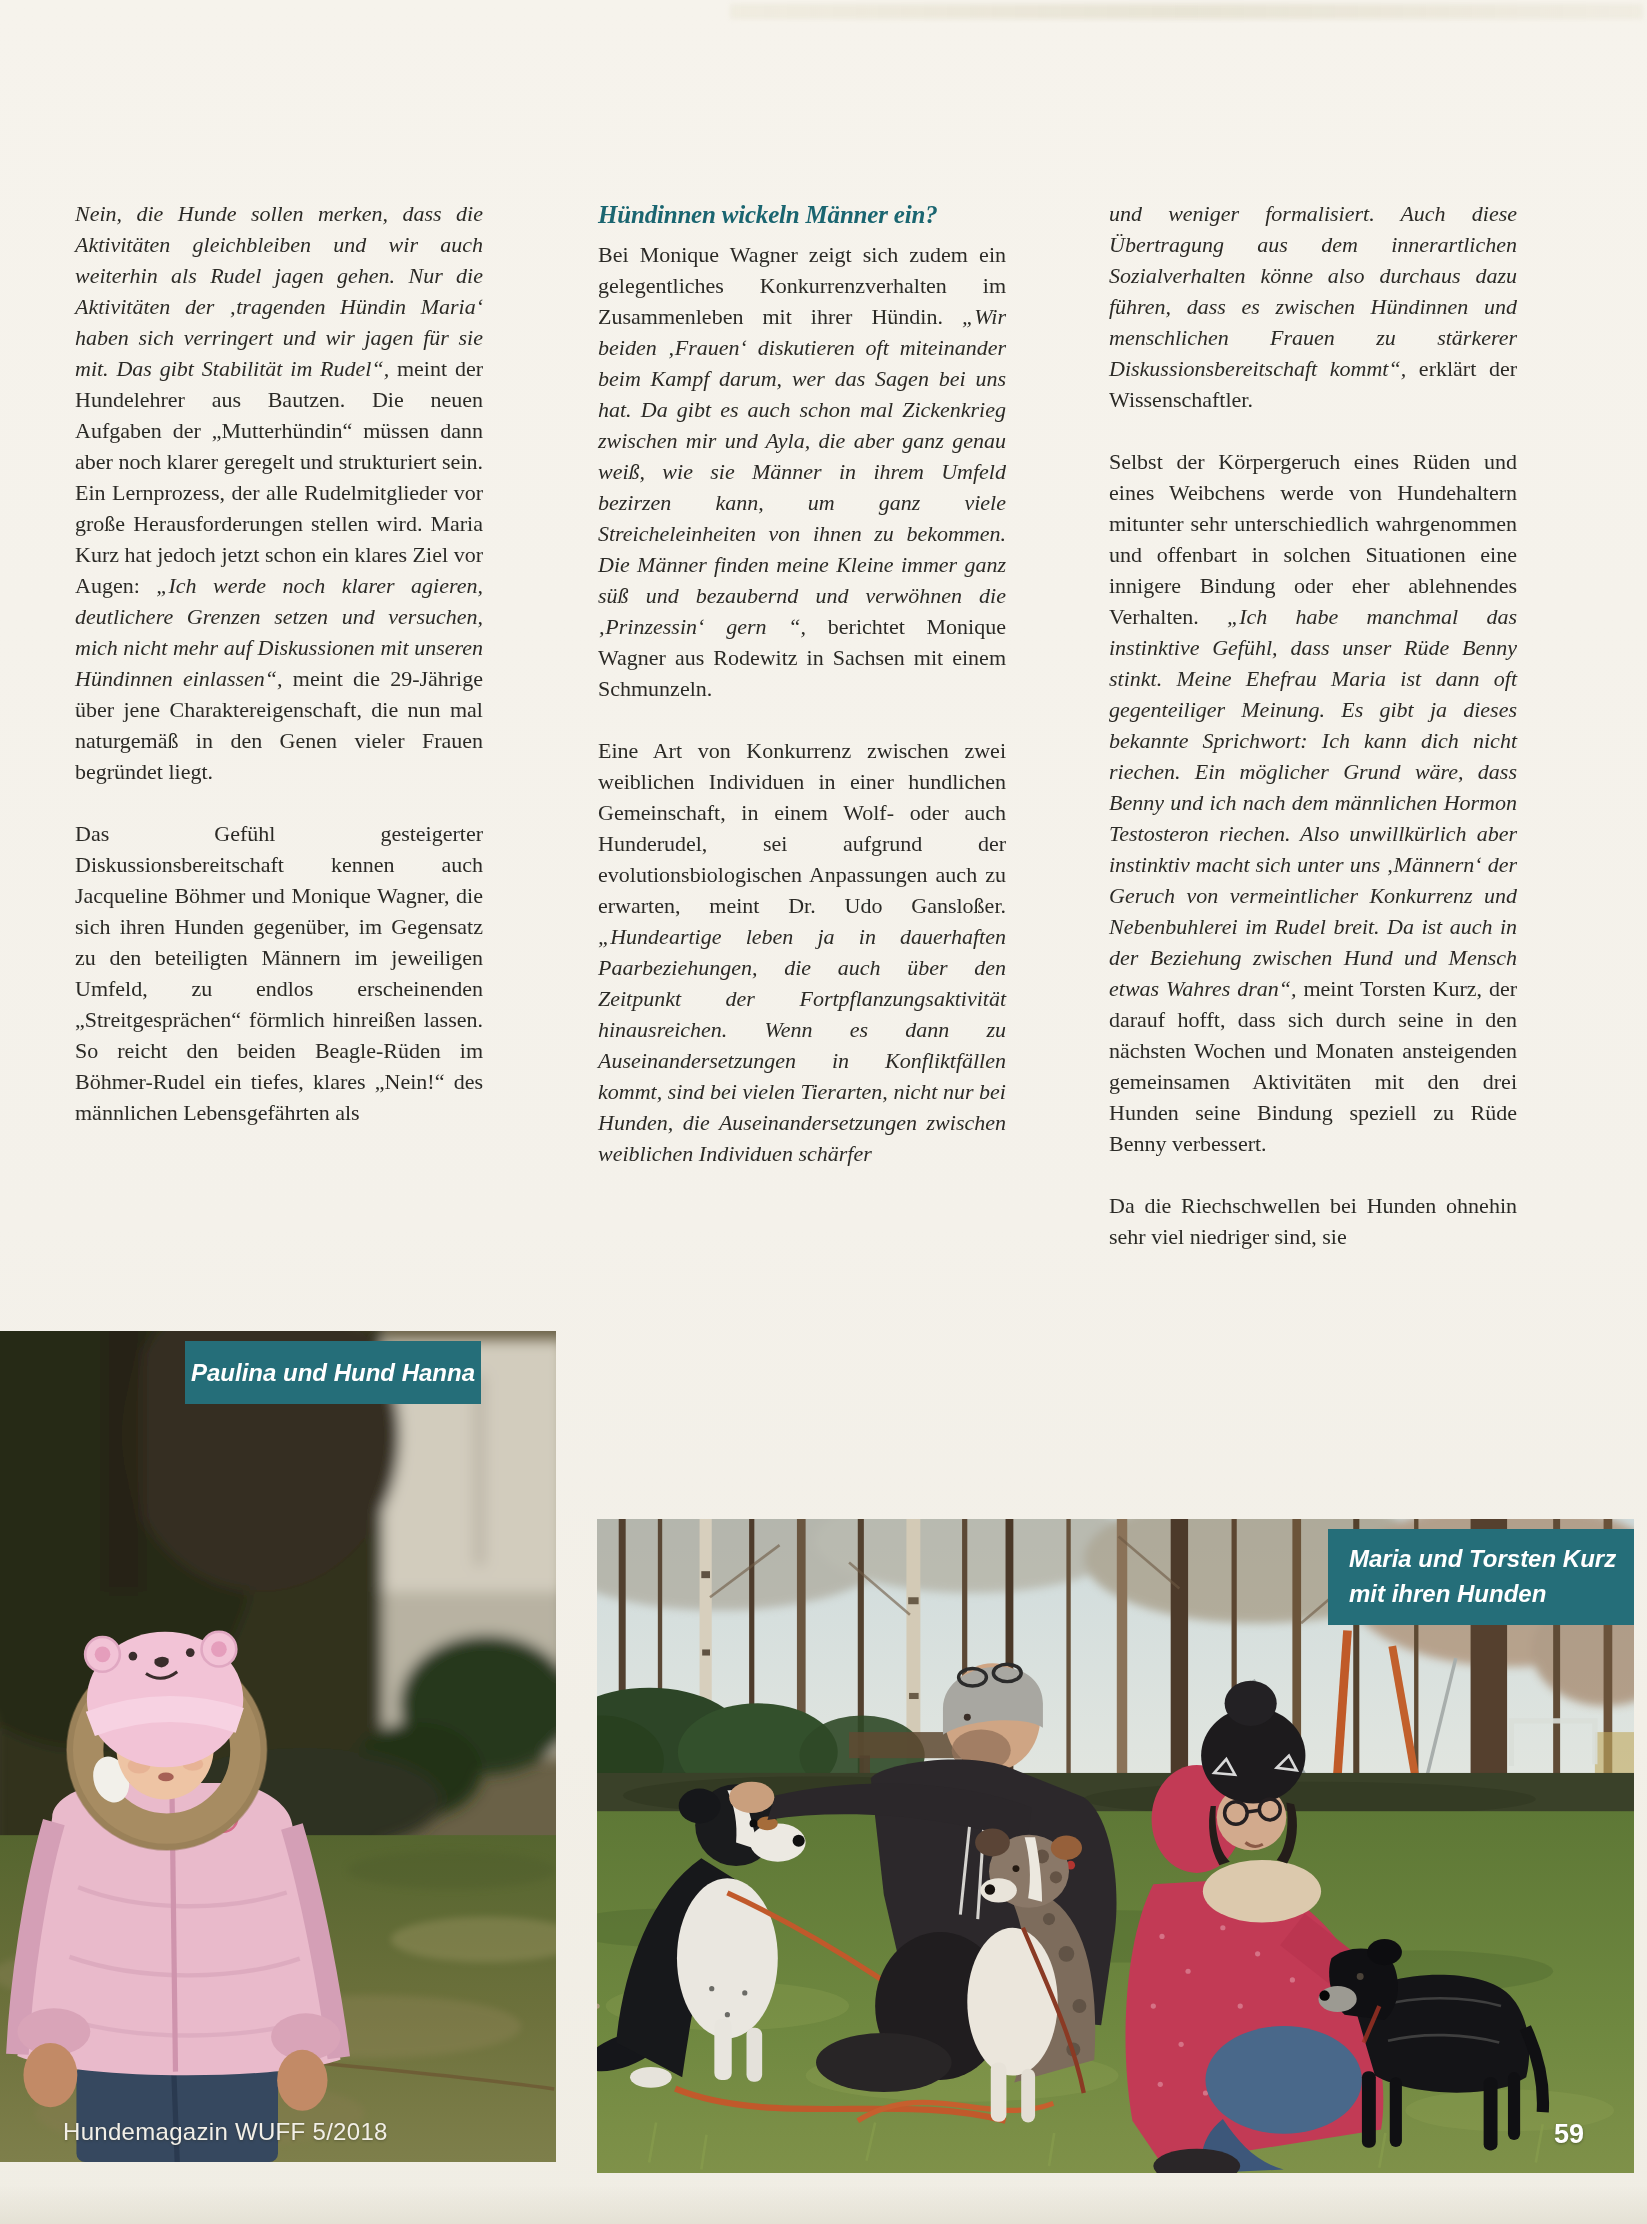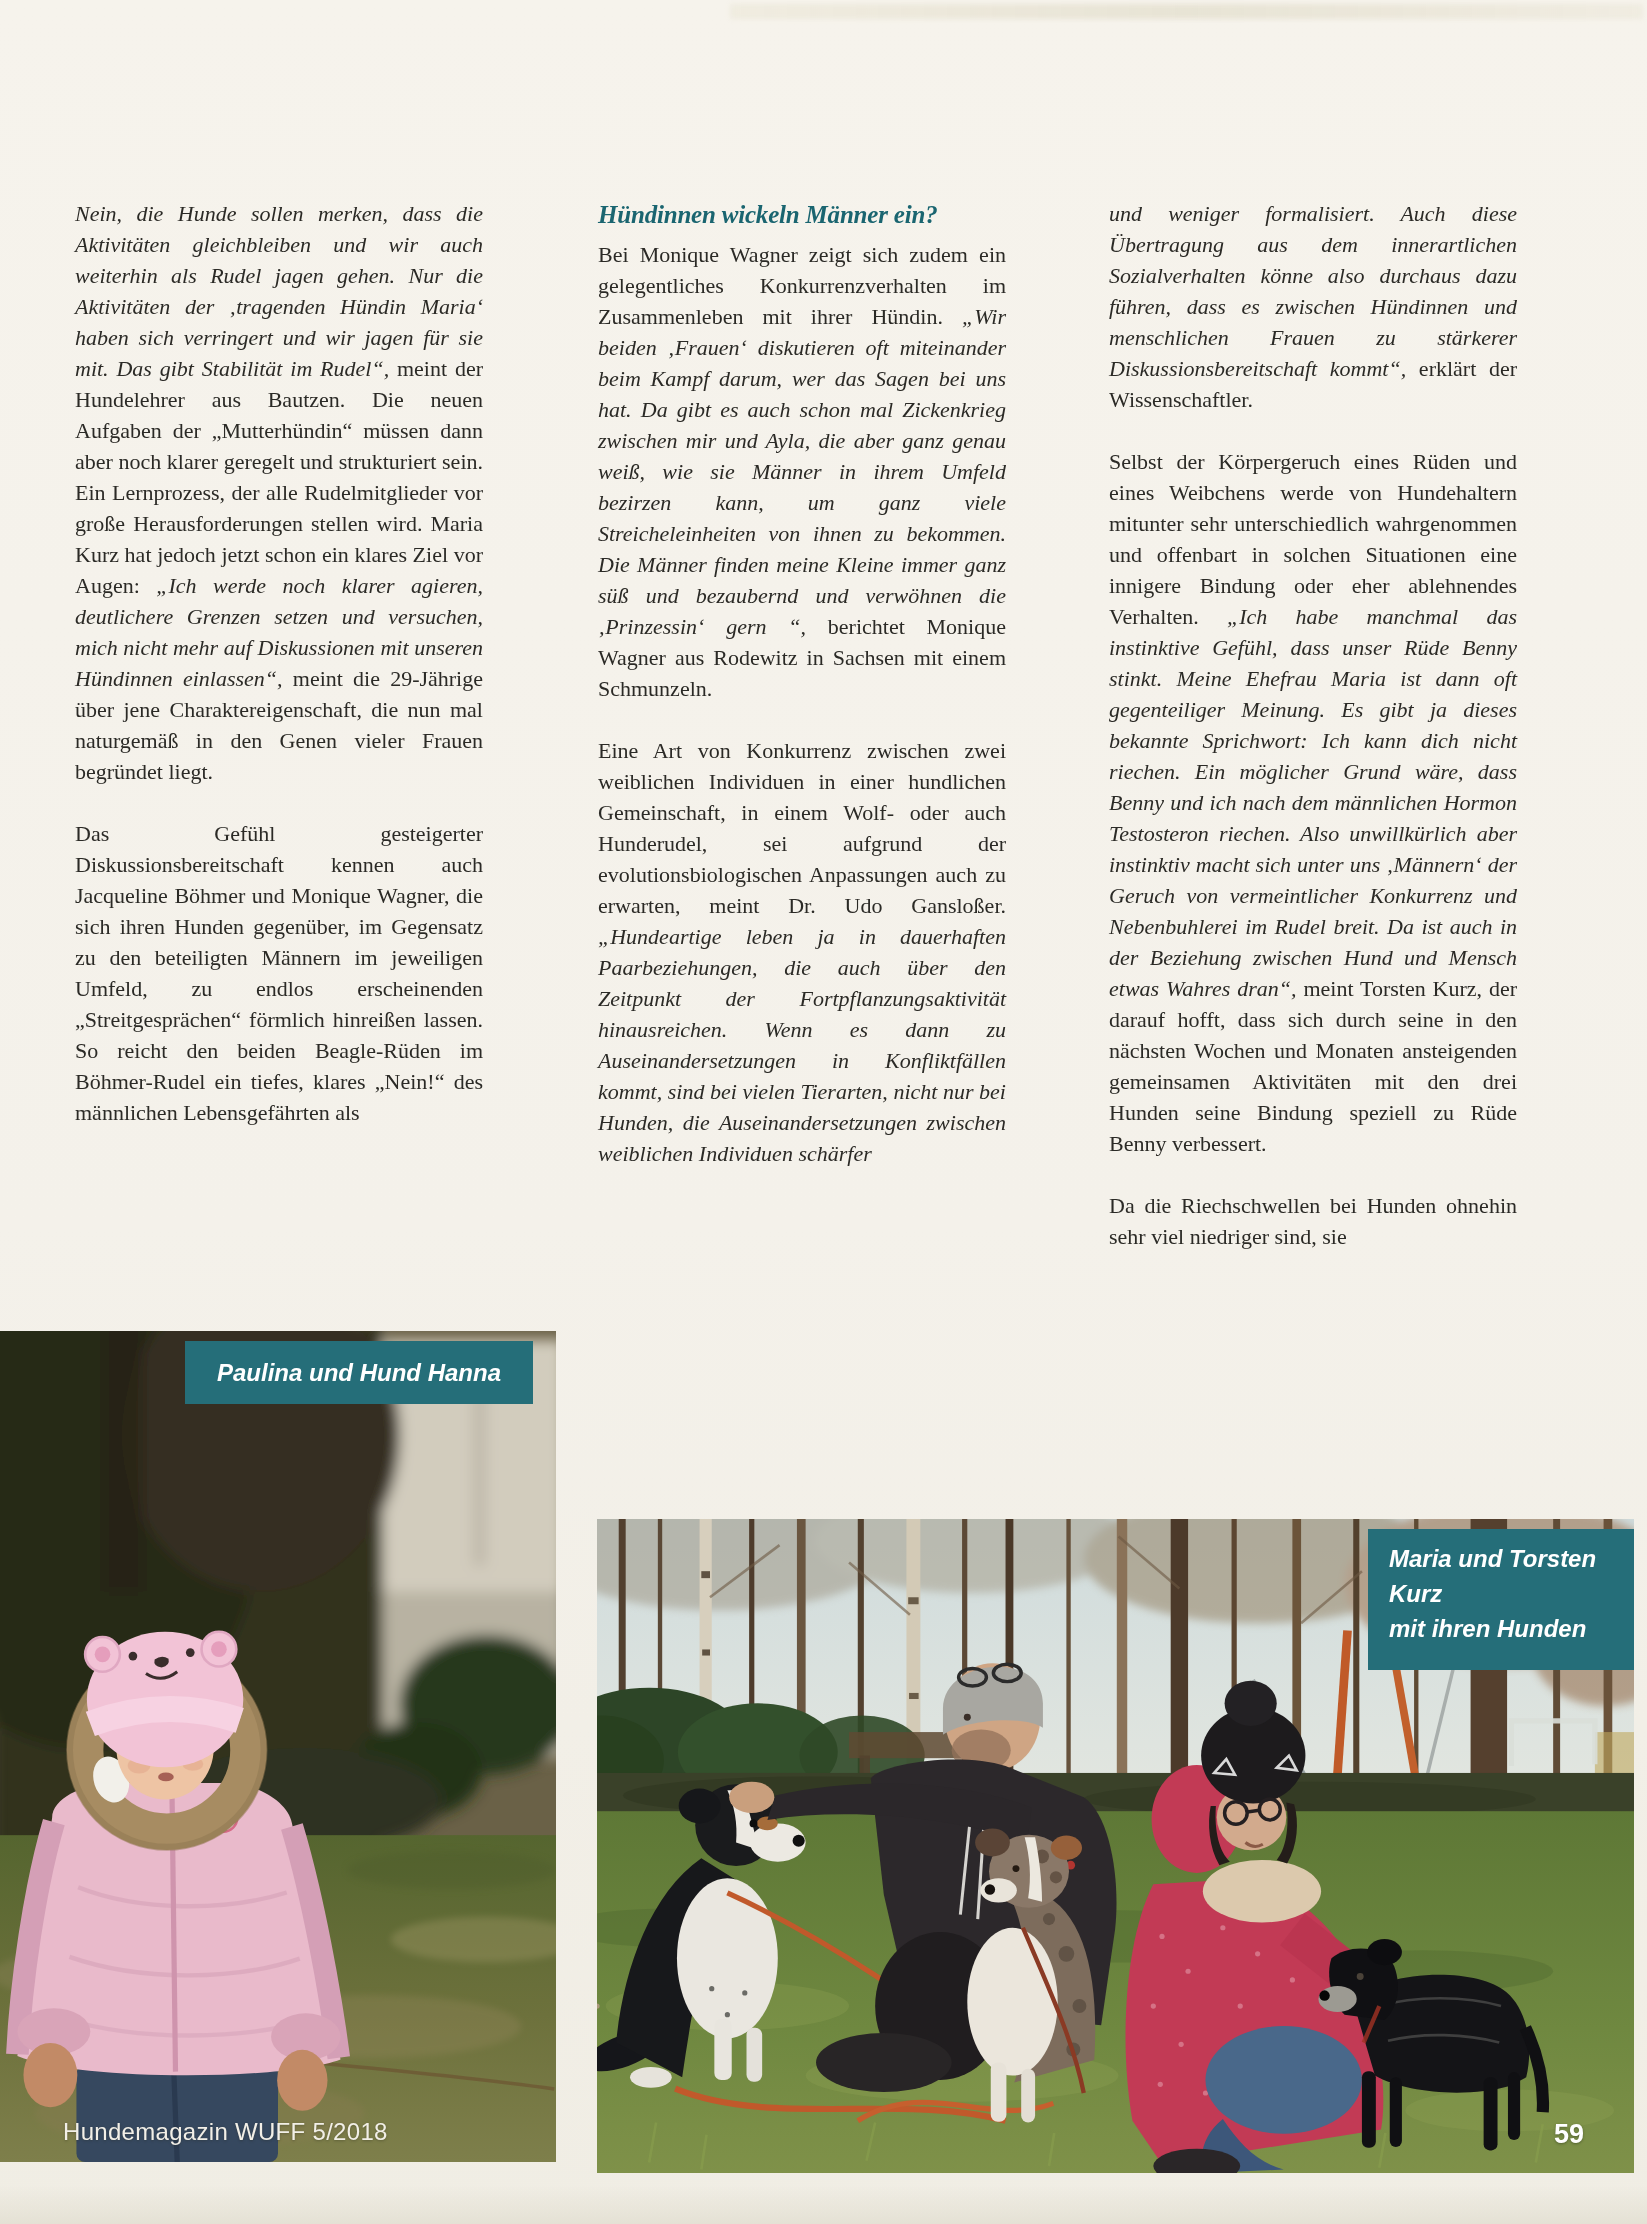--- a/index.html
+++ b/index.html
@@ -36,22 +36,22 @@
   .hl{display:block;}
   .photo{position:absolute;overflow:hidden;}
   .photo-left{left:0;top:1331px;width:556px;height:831px;}
   .photo-right{left:597px;top:1519px;width:1037px;height:654px;}
   .photo svg{display:block;width:100%;height:100%;}
   .cap{
     position:absolute;background:var(--capbg);color:#fff;
     font-family:"Liberation Sans",sans-serif;font-weight:bold;font-style:italic;
     font-size:24px;line-height:35px;
   }
-  .cap-left{left:185px;top:9.6px;width:348px;height:63px;display:flex;align-items:center;justify-content:center;}
-  .cap-right{left:771px;top:9.6px;width:279px;padding:12px 0 24px 21px;box-sizing:border-box;}
+  .cap-left{left:185px;top:9.6px;width:296px;height:63px;display:flex;align-items:center;justify-content:center;}
+  .cap-right{left:731px;top:9.6px;width:306px;padding:12px 0 14px 21px;box-sizing:border-box;}
   .cap .hl{display:block;}
   .credit{
     position:absolute;left:63px;bottom:15.6px;color:#f2efe7;
     font-family:"Liberation Sans",sans-serif;font-size:24px;font-weight:normal;letter-spacing:0.3px;
     text-shadow:0 0.9px 2.6px rgba(40,40,30,.35);
   }
   .pageno{
     position:absolute;right:50px;bottom:22.6px;color:#fff;
     font-family:"Liberation Sans",sans-serif;font-weight:bold;font-size:27px;
     text-shadow:0 0.9px 2.6px rgba(30,40,20,.45);

